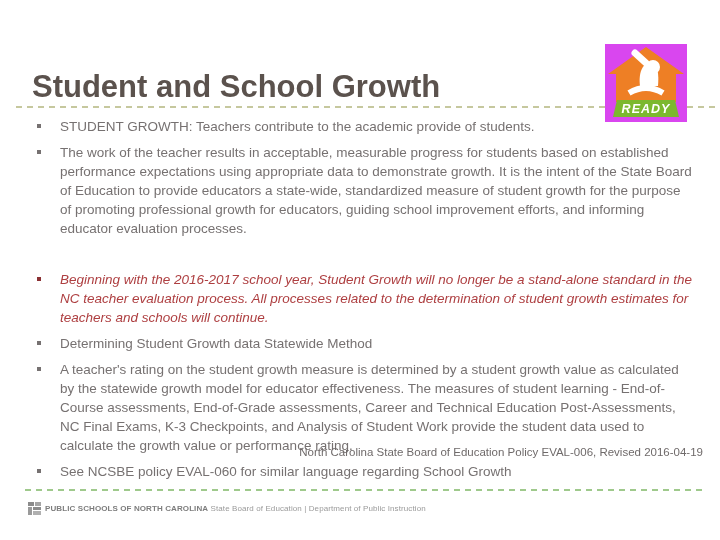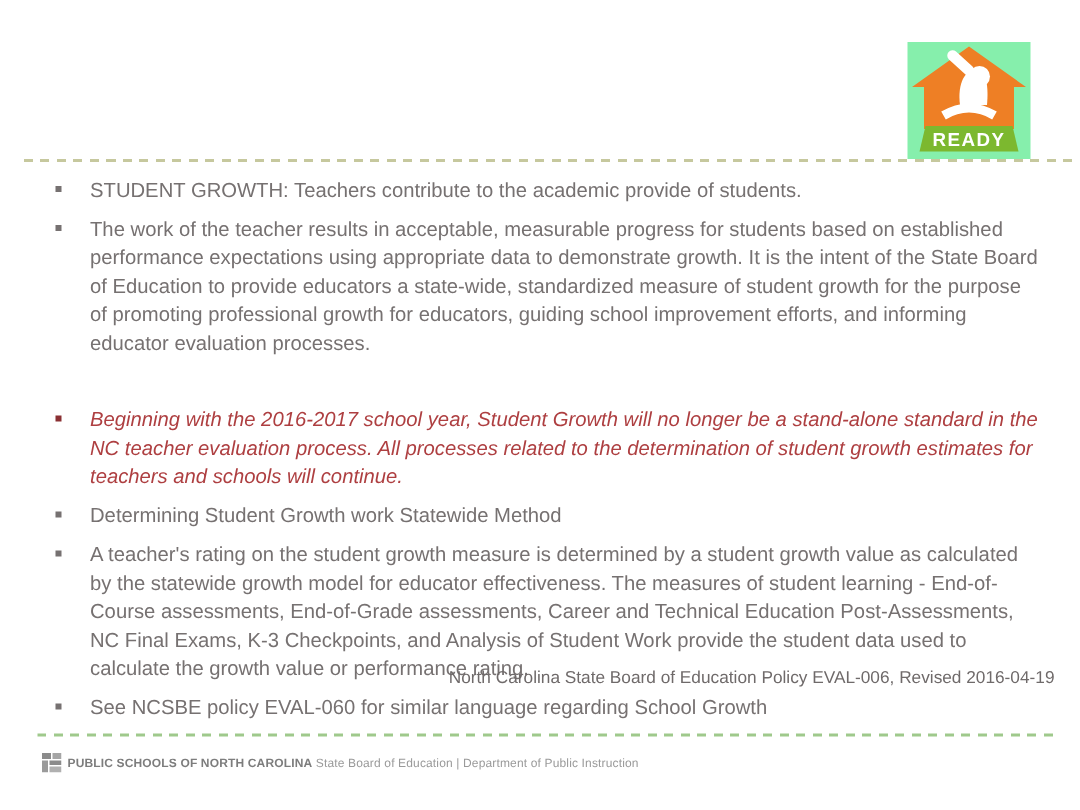--- a/index.html
+++ b/index.html
@@ -17,22 +17,22 @@
 
   .dash-line{
     position:absolute;height:2px;
     background:repeating-linear-gradient(90deg,#c6c89e 0 6px,transparent 6px 11px);
   }
   .dash-top{left:16px;right:0;top:106px;}
   .dash-bottom{left:25px;right:14px;top:489px;
     background:repeating-linear-gradient(90deg,#9fc98c 0 6px,transparent 6px 11px);}
 
   .ready-logo{
-    position:absolute;left:605px;top:28px;width:82px;height:78px;
-    background:#86efac;z-index:5;
+    position:absolute;left:605px;top:44px;width:82px;height:78px;
+    background:#d946ef;z-index:5;font-style:italic;
   }
 
   .bullet-list{
     position:absolute;left:34px;top:117px;width:658px;
     list-style:none;margin:0;padding:0;
     font-size:13.5px;line-height:19px;color:#767171;
   }
   .bullet-list li{
     position:relative;padding-left:26px;margin:0 0 7px 0;
   }
@@ -52,20 +52,21 @@
     display:flex;align-items:center;gap:4px;
   }
   .footer-text{font-size:8px;color:#9a9a9a;white-space:nowrap;letter-spacing:0.1px;}
   .footer-text b{color:#7d7d7d;font-weight:bold;}
 </style>
 </head>
 <body>
 
 <div class="slide">
 
+  <h1 class="slide-title">Student and School Growth</h1>
 
   <div class="dash-line dash-top"></div>
 
   <div class="ready-logo">
     <svg width="82" height="78" viewBox="0 0 82 78">
 
       <polygon points="41,3 79,30 71,30 71,58 11,58 11,30 3,30" fill="#ee7f25"></polygon>
 
       <path d="M30,9 L41,19" stroke="#ffffff" stroke-width="7" stroke-linecap="round" fill="none"></path>
 
@@ -88,21 +89,21 @@
     <li>
       <span class="marker"></span>
       <span>The work of the teacher results in acceptable, measurable progress for students based on established performance expectations using appropriate data to demonstrate growth. It is the intent of the State Board of Education to provide educators a state-wide, standardized measure of student growth for the purpose of promoting professional growth for educators, guiding school improvement efforts, and informing educator evaluation processes.</span>
     </li>
     <li class="accent">
       <span class="marker"></span>
       <span>Beginning with the 2016-2017 school year, Student Growth will no longer be a stand-alone standard in the NC teacher evaluation process.  All processes related to the determination of student growth estimates for teachers and schools will continue.</span>
     </li>
     <li>
       <span class="marker"></span>
-      <span>Determining Student Growth work Statewide Method</span>
+      <span>Determining Student Growth data Statewide Method</span>
     </li>
     <li>
       <span class="marker"></span>
       <span>A teacher's rating on the student growth measure is determined by a student growth value as calculated by the statewide growth model for educator effectiveness.  The measures of student learning - End-of-Course assessments, End-of-Grade assessments, Career and Technical Education Post-Assessments, NC Final Exams, K-3 Checkpoints, and Analysis of Student Work provide the student data used to calculate the growth value or performance rating.</span>
     </li>
     <li>
       <span class="marker"></span>
       <span>See NCSBE policy EVAL-060 for similar language regarding School Growth</span>
     </li>
   </ul>

